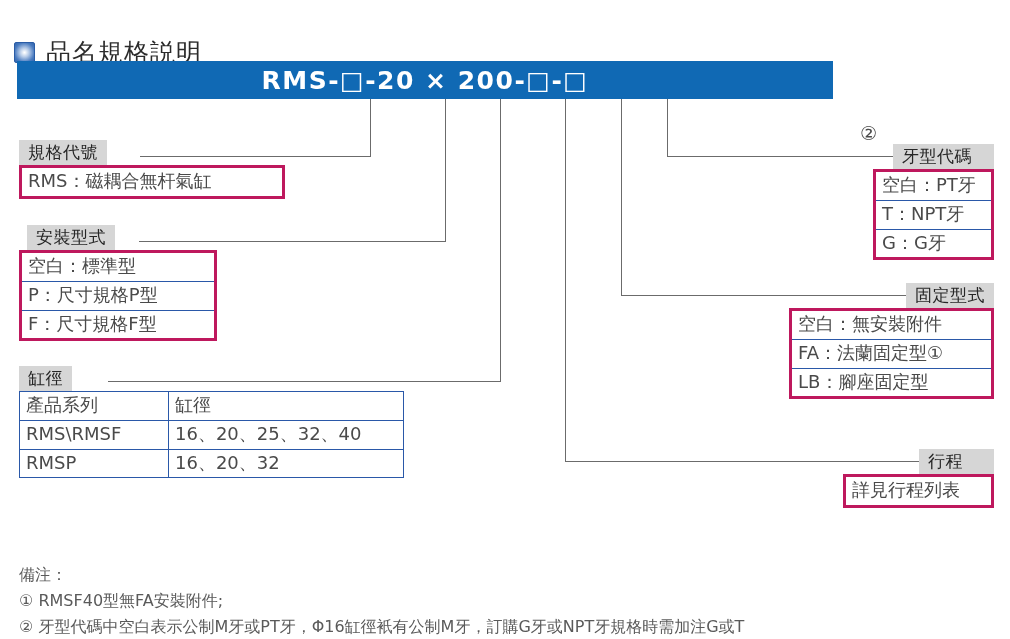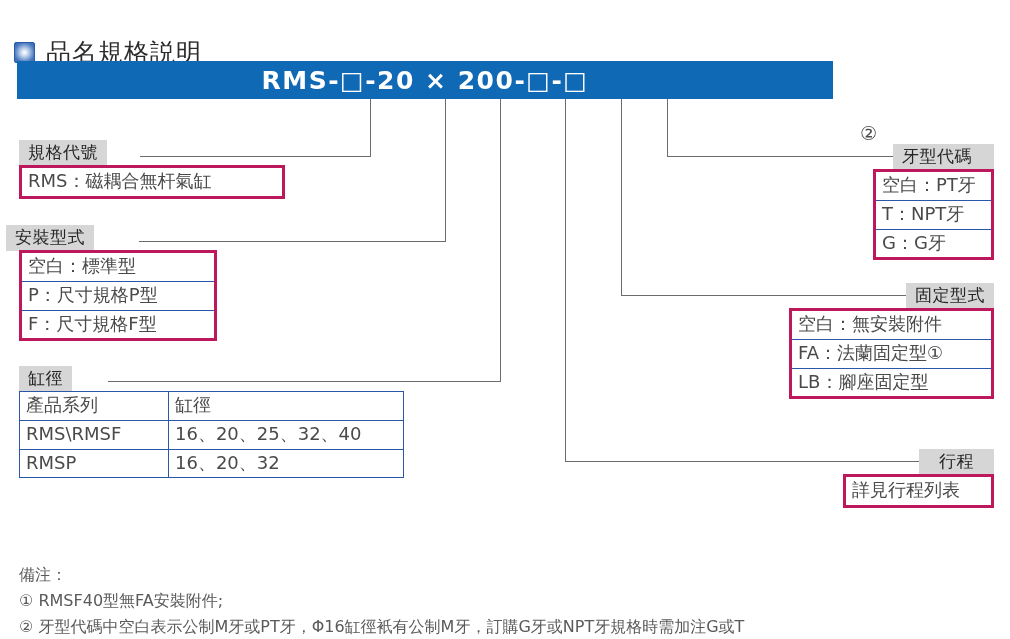--- a/index.html
+++ b/index.html
@@ -178,21 +178,21 @@
 
     <path d="M667.5 99 L667.5 156.5 L893 156.5"></path>
   </g>
 </svg>
 
 <div class="cat-label" style="left:19px; top:140px;">規格代號</div>
 <div class="opt-box" style="left:19px; top:165px; width:266px;">
   <div class="opt-row">RMS：磁耦合無杆氣缸</div>
 </div>
 
-<div class="cat-label" style="left:6px; top:225px;">安裝型式</div>
+<div class="cat-label" style="left:27px; top:225px;">安裝型式</div>
 <div class="opt-box" style="left:19px; top:250px; width:198px;">
   <div class="opt-row">空白：標準型</div>
   <div class="opt-row">P：尺寸規格P型</div>
   <div class="opt-row">F：尺寸規格F型</div>
 </div>
 
 <div class="cat-label" style="left:19px; top:366px;">缸徑</div>
 <table id="bore-table">
   <tbody>
       <tr>
@@ -218,21 +218,21 @@
   <div class="opt-row right">G：G牙</div>
 </div>
 
 <div class="cat-label" style="left:906px; top:283px; width:88px; box-sizing:border-box; text-align:right;">固定型式</div>
 <div class="opt-box" style="left:789px; top:308px; width:205px;">
   <div class="opt-row right">空白：無安裝附件</div>
   <div class="opt-row right">FA：法蘭固定型①</div>
   <div class="opt-row right">LB：腳座固定型</div>
 </div>
 
-<div class="cat-label" style="left:919px; top:449px; width:75px; box-sizing:border-box; text-align:center;">行程</div>
+<div class="cat-label" style="left:919px; top:449px; width:75px; box-sizing:border-box; text-align:left;">行程</div>
 <div class="opt-box" style="left:843px; top:474px; width:151px;">
   <div class="opt-row right">詳見行程列表</div>
 </div>
 
 <div id="remarks">
   <div class="remark-line">備注：</div>
   <div class="remark-line">① RMSF40型無FA安裝附件;</div>
   <div class="remark-line">② 牙型代碼中空白表示公制M牙或PT牙，Φ16缸徑衹有公制M牙，訂購G牙或NPT牙規格時需加注G或T</div>
   <div class="remark-line remark-indent">代碼 。</div>
 </div>

